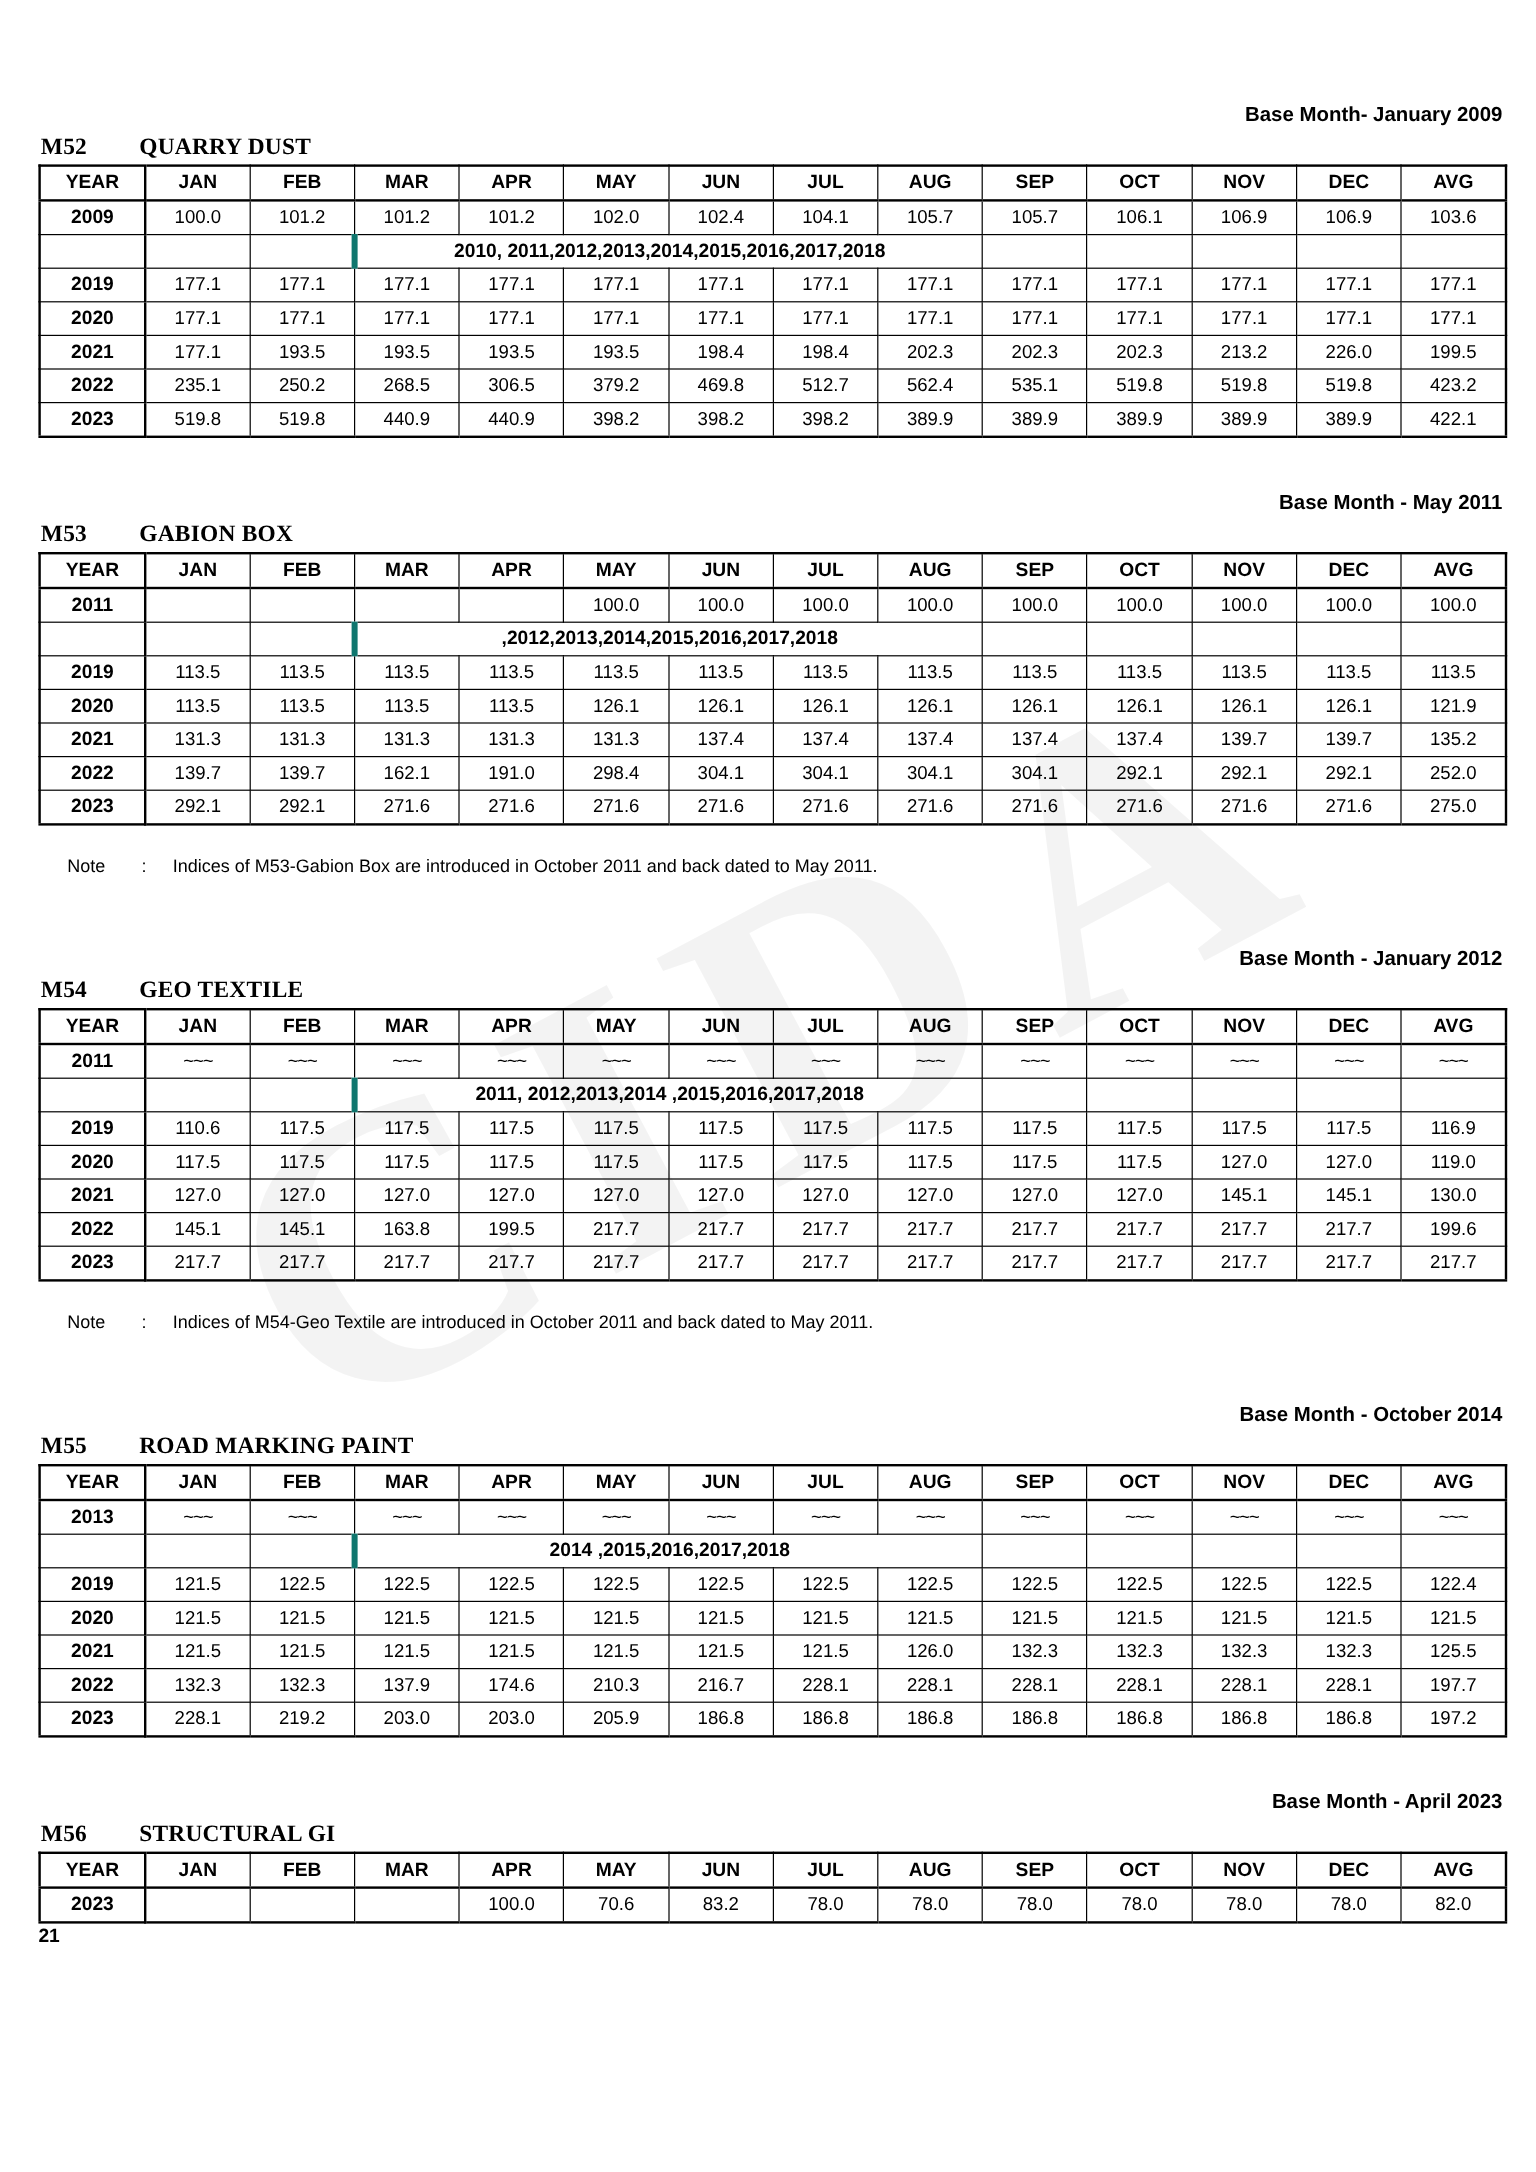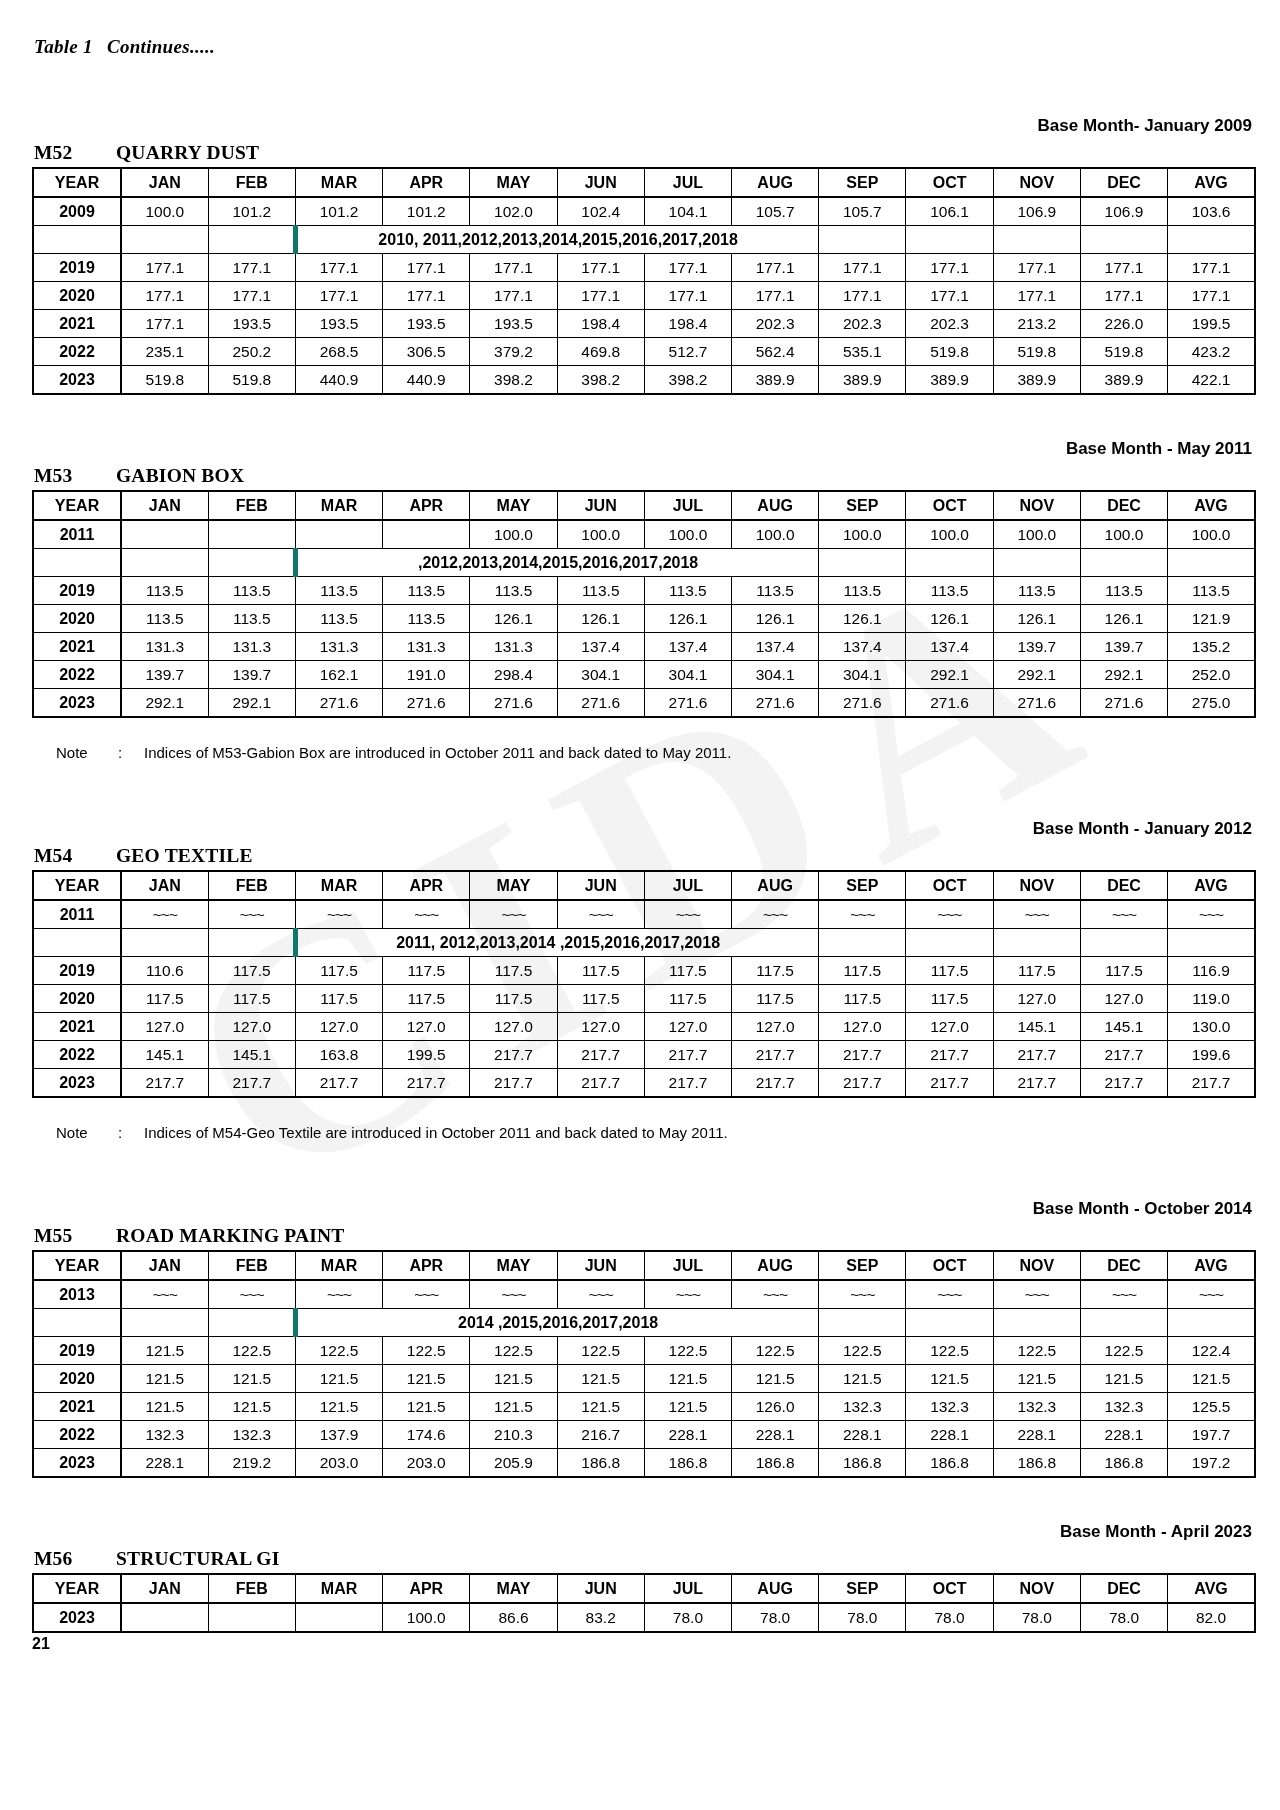--- a/index.html
+++ b/index.html
@@ -128,23 +128,20 @@
   }
   .tilde { letter-spacing: -1px; font-size: 15px; }
 </style>
 </head>
 <body>
 
 <div class="watermark">CIDA</div>
 
 <div class="page">
 
-  <div class="doc-header">
-    <span>Table 1</span><span class="sp"></span><span>Continues.....</span>
-  </div>
 
   <div class="spacer-lg"></div>
 
   <div class="base-month">Base Month- January 2009</div>
   <div class="tbl-title">
     <span class="code">M52</span><span>QUARRY DUST</span>
   </div>
   <table class="idx">
     <thead>
       <tr>
@@ -716,21 +713,21 @@
         <th>AVG</th>
       </tr>
     </thead>
     <tbody>
         <tr>
           <td class="yr">2023</td>
           <td></td>
           <td></td>
           <td></td>
           <td>100.0</td>
-          <td>86.6</td>
+          <td>70.6</td>
           <td>83.2</td>
           <td>78.0</td>
           <td>78.0</td>
           <td>78.0</td>
           <td>78.0</td>
           <td>78.0</td>
           <td>78.0</td>
           <td>82.0</td>
         </tr>
       </tbody>

